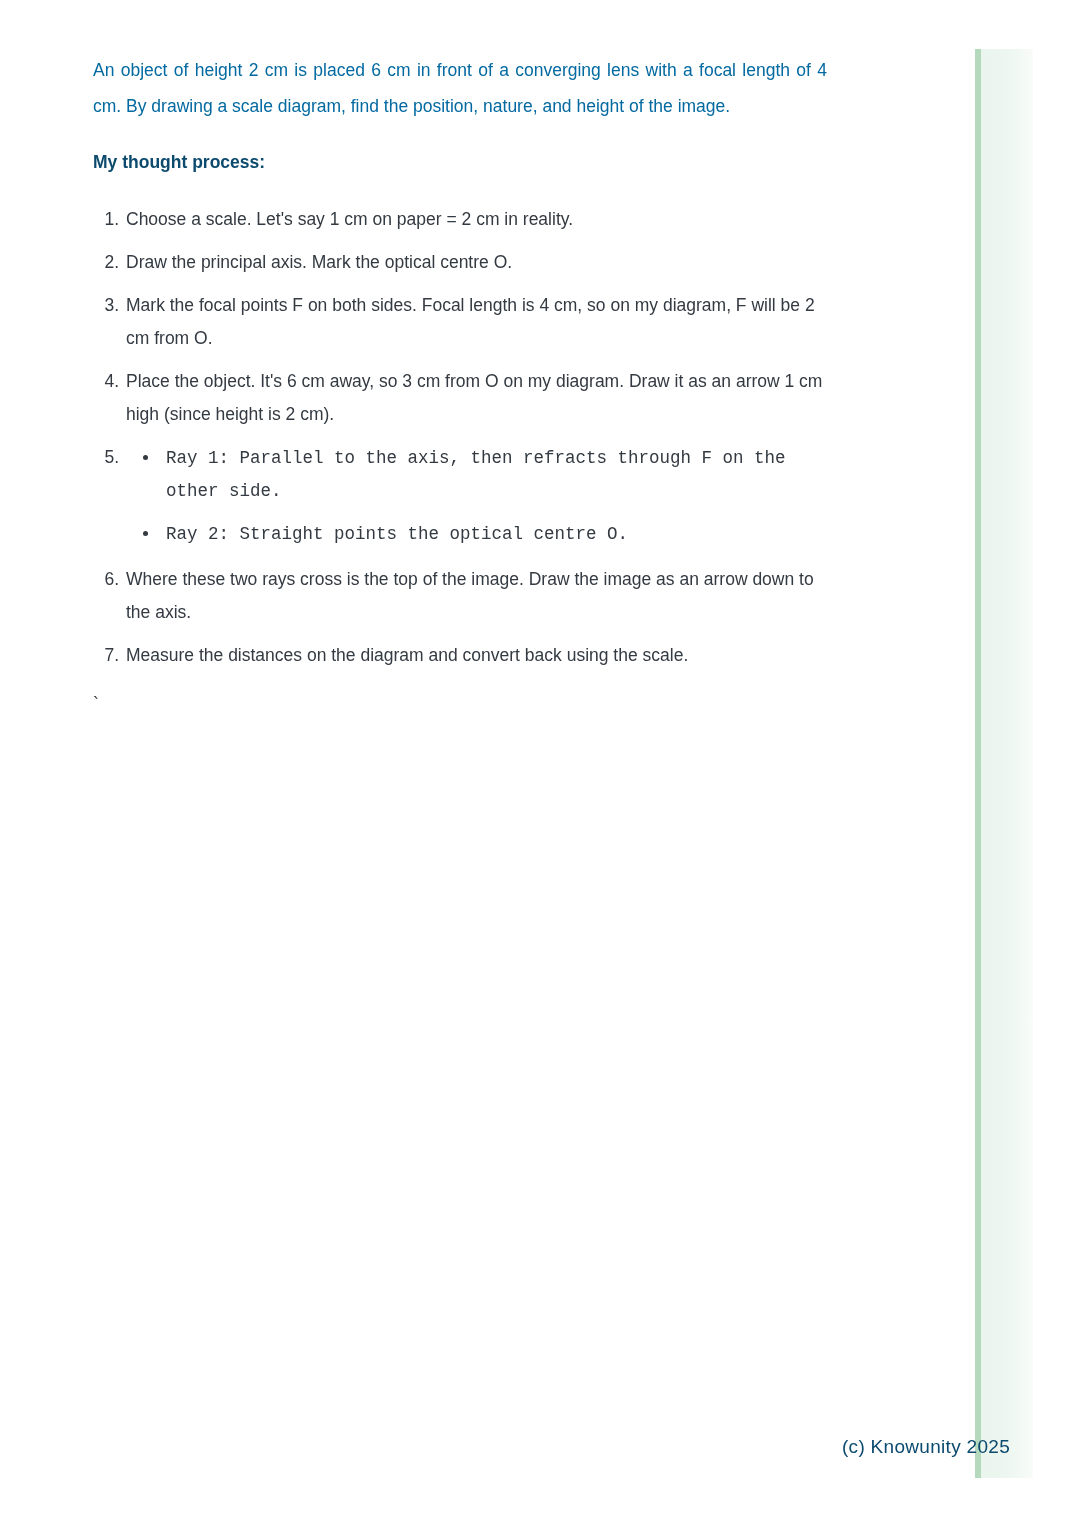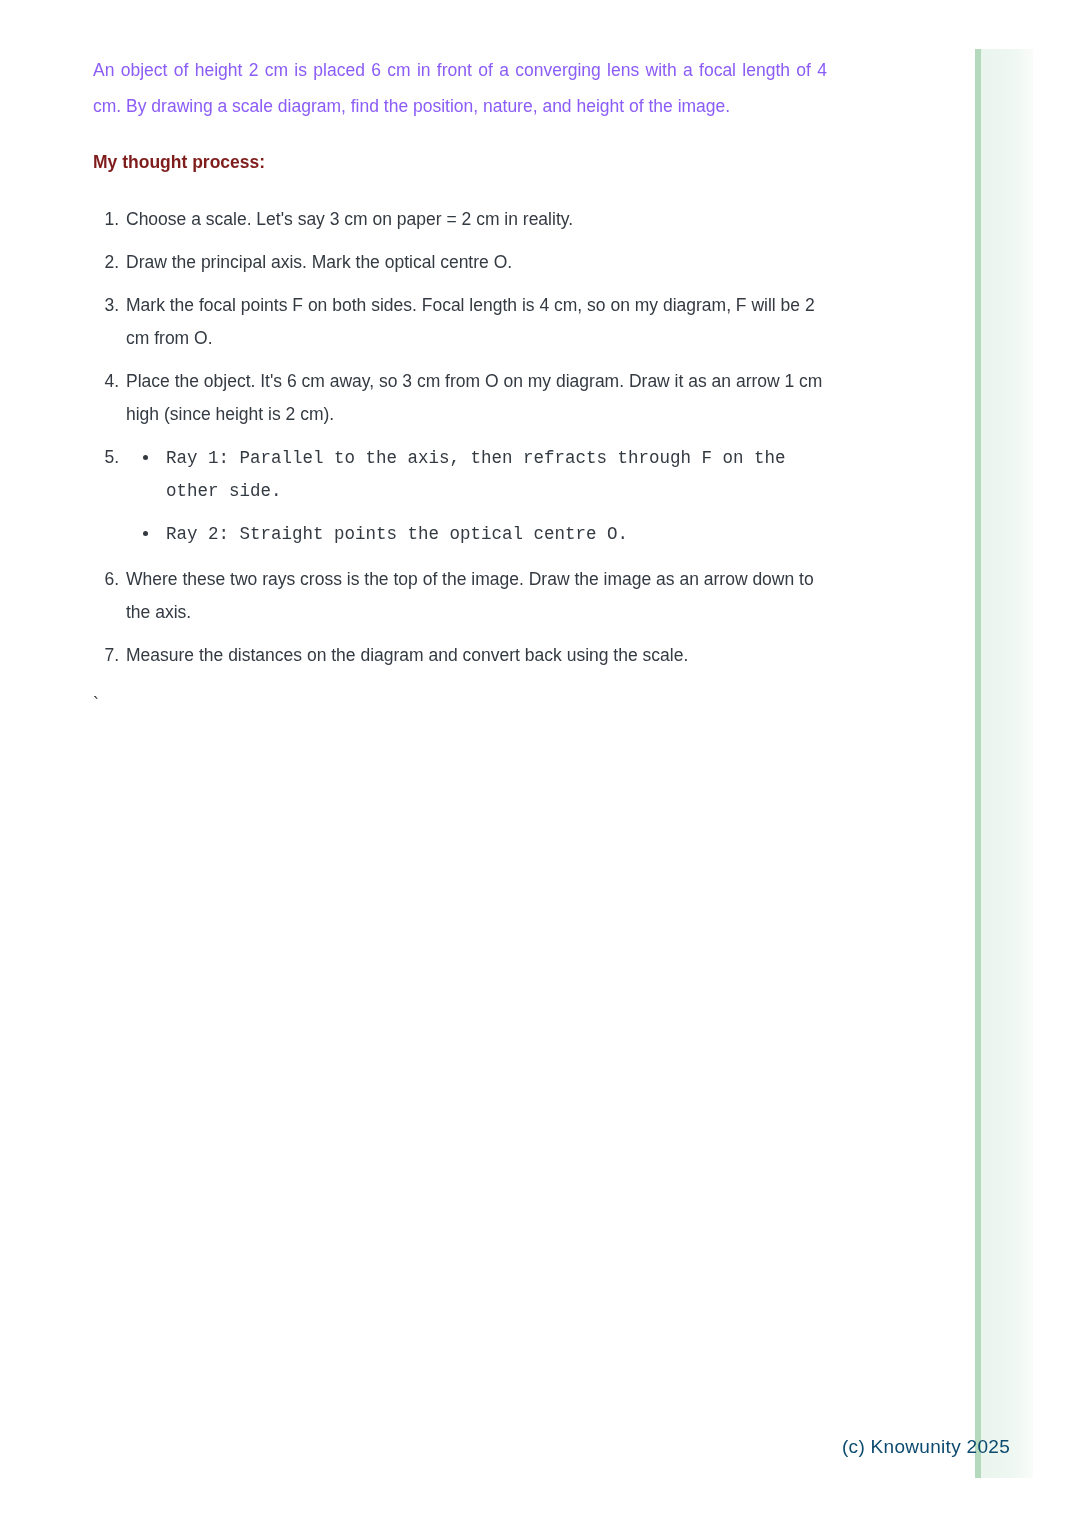--- a/index.html
+++ b/index.html
@@ -16,28 +16,28 @@
   .content {
     position: absolute;
     left: 93px;
     top: 52px;
     width: 734px;
   }
   .intro {
     font-size: 17.5px;
     line-height: 36px;
     text-align: justify;
-    color: #8b5cf6;
+    color: #0369a1;
   }
   .heading {
     margin-top: 27px;
     font-size: 17.5px;
     line-height: 22px;
     font-weight: bold;
-    color: #7f1d1d;
+    color: #0c4a6e;
   }
   ol.steps {
     margin-top: 30px;
     padding-left: 31px;
     list-style: decimal outside;
   }
   ol.steps > li {
     font-size: 17.5px;
     line-height: 33px;
     padding-left: 2px;
@@ -96,21 +96,21 @@
 <div class="page">
 
   <div class="content">
 
     <p class="intro">An object of height 2 cm is placed 6 cm in front of a converging lens with a focal length of 4 cm. By drawing a scale diagram, find the position, nature, and height of the image.</p>
 
     <div class="heading">My thought process:</div>
 
     <ol class="steps">
       <li>
-        <span>Choose a scale. Let's say 3 cm on paper = 2 cm in reality.</span>
+        <span>Choose a scale. Let's say 1 cm on paper = 2 cm in reality.</span>
       </li>
       <li>
         <span>Draw the principal axis. Mark the optical centre O.</span>
       </li>
       <li>
         <span>Mark the focal points F on both sides. Focal length is 4 cm, so on my diagram, F will be 2 cm from O.</span>
       </li>
       <li>
         <span>Place the object. It's 6 cm away, so 3 cm from O on my diagram. Draw it as an arrow 1 cm high (since height is 2 cm).</span>
       </li>

